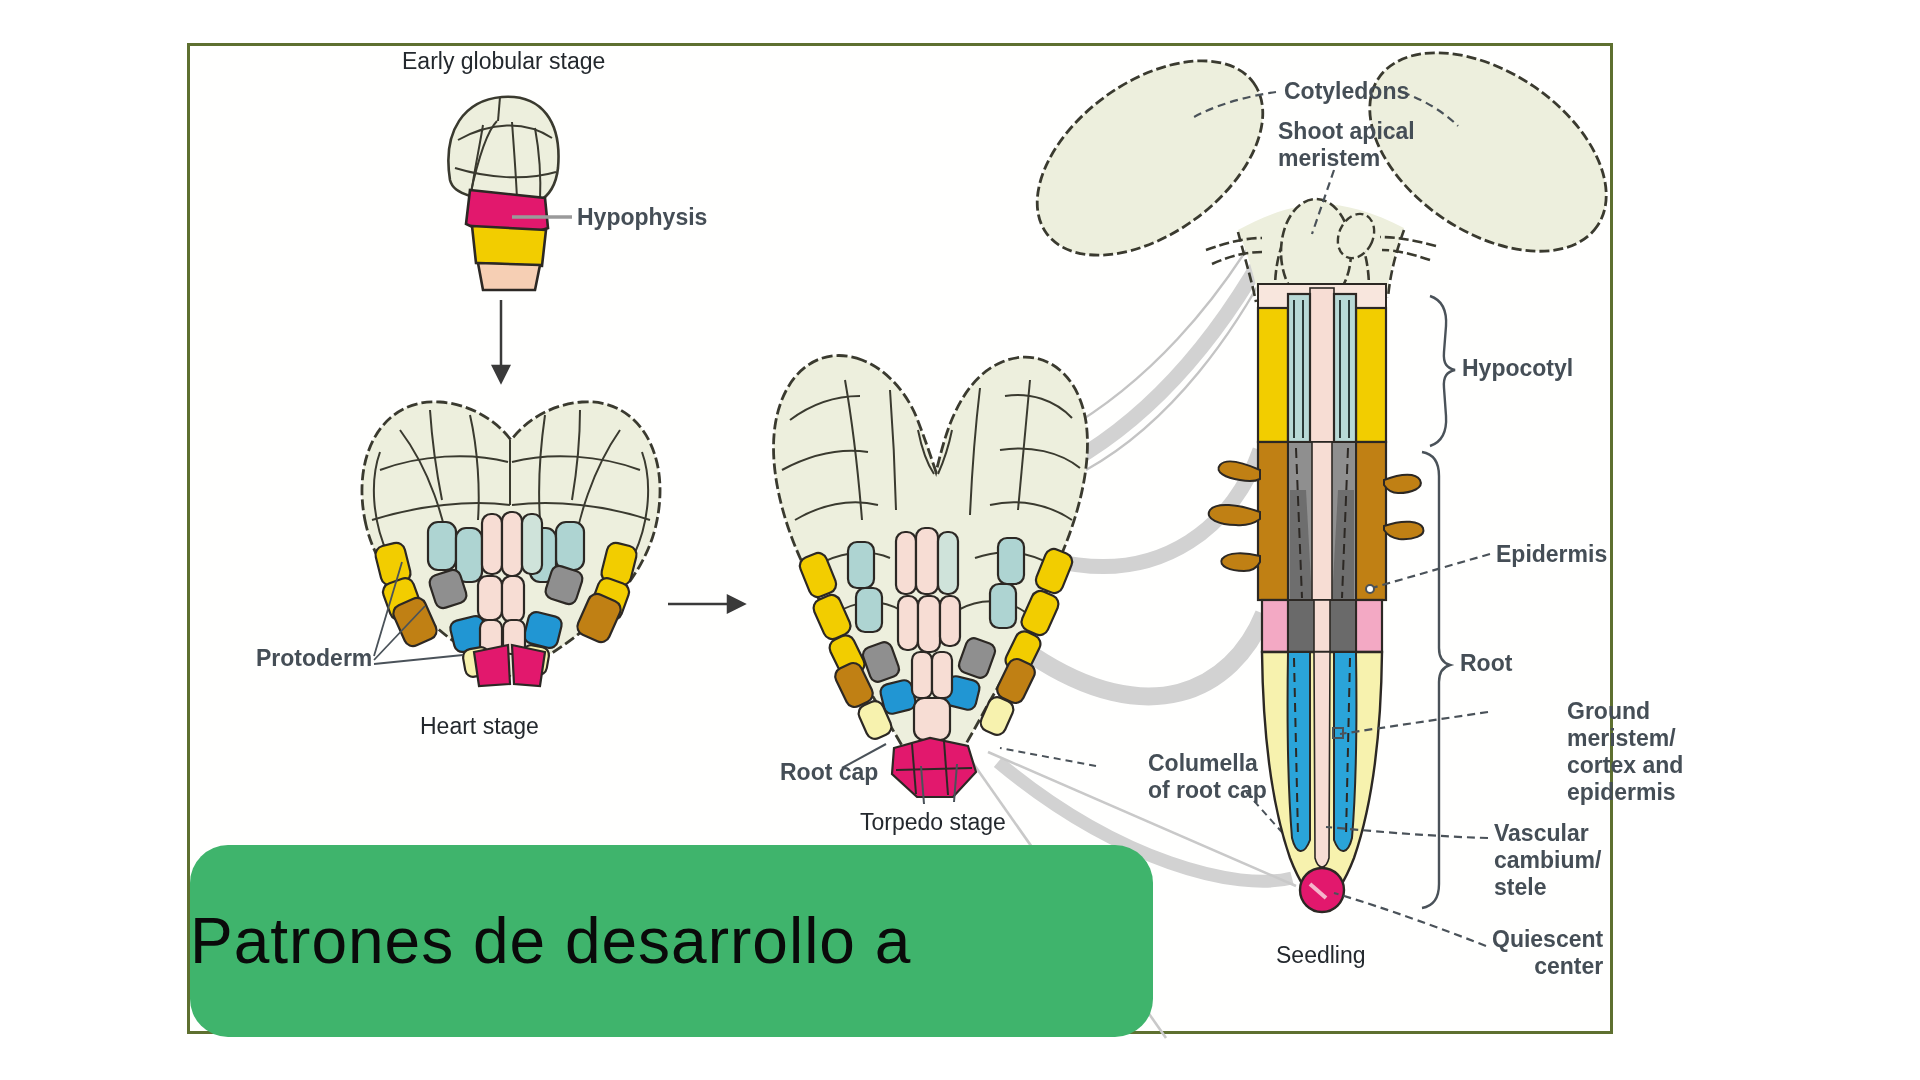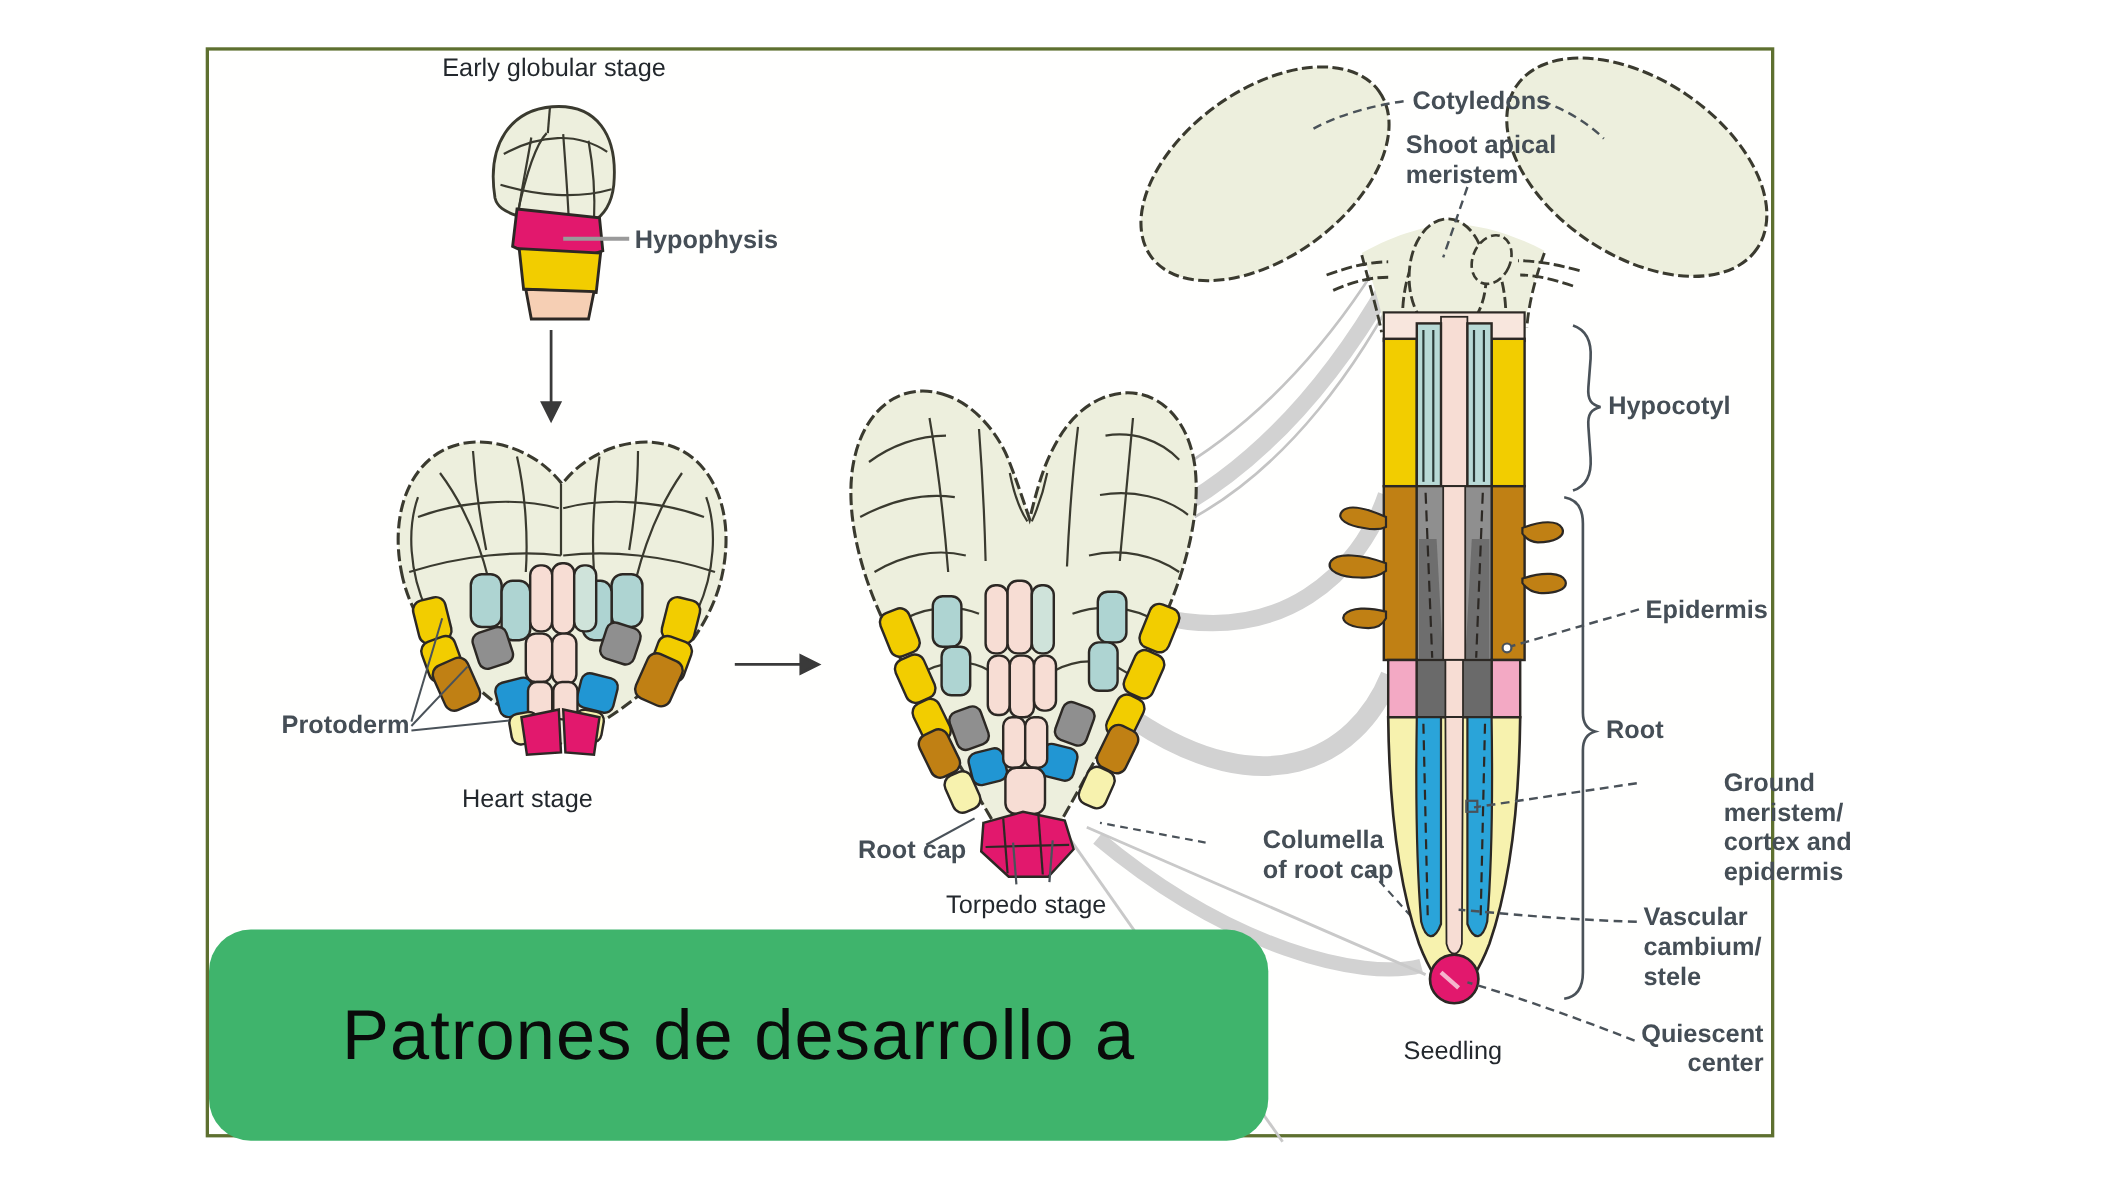--- a/index.html
+++ b/index.html
@@ -5,21 +5,21 @@
   html,body{margin:0;padding:0;background:#ffffff;}
   #stage{position:relative;width:1920px;height:1080px;background:#ffffff;overflow:hidden;
          font-family:"Liberation Sans", sans-serif;}
   .panel{position:absolute;left:187px;top:43px;width:1426px;height:991px;
          background:#fffffe;border:3px solid #5e7030;box-sizing:border-box;}
   svg.diagram{position:absolute;left:0;top:0;width:1920px;height:1080px;}
   .lbl{position:absolute;color:#454e56;font-size:23px;font-weight:600;line-height:27px;white-space:pre-line;}
   .lbl.bold{color:#23282d;font-weight:400;}
   .title-box{position:absolute;left:190px;top:845px;width:963px;height:192px;
              background:#3fb46c;border-radius:38px;display:flex;flex-direction:column;
-             align-items:center;justify-content:center;}
+             justify-content:center;}
   .title-line{color:#0a0a0a;font-size:64px;line-height:94px;font-weight:400;
               letter-spacing:1px;white-space:nowrap;}
 </style>
 </head>
 <body>
 
 <div id="stage">
 
   <div class="panel"></div>
 

